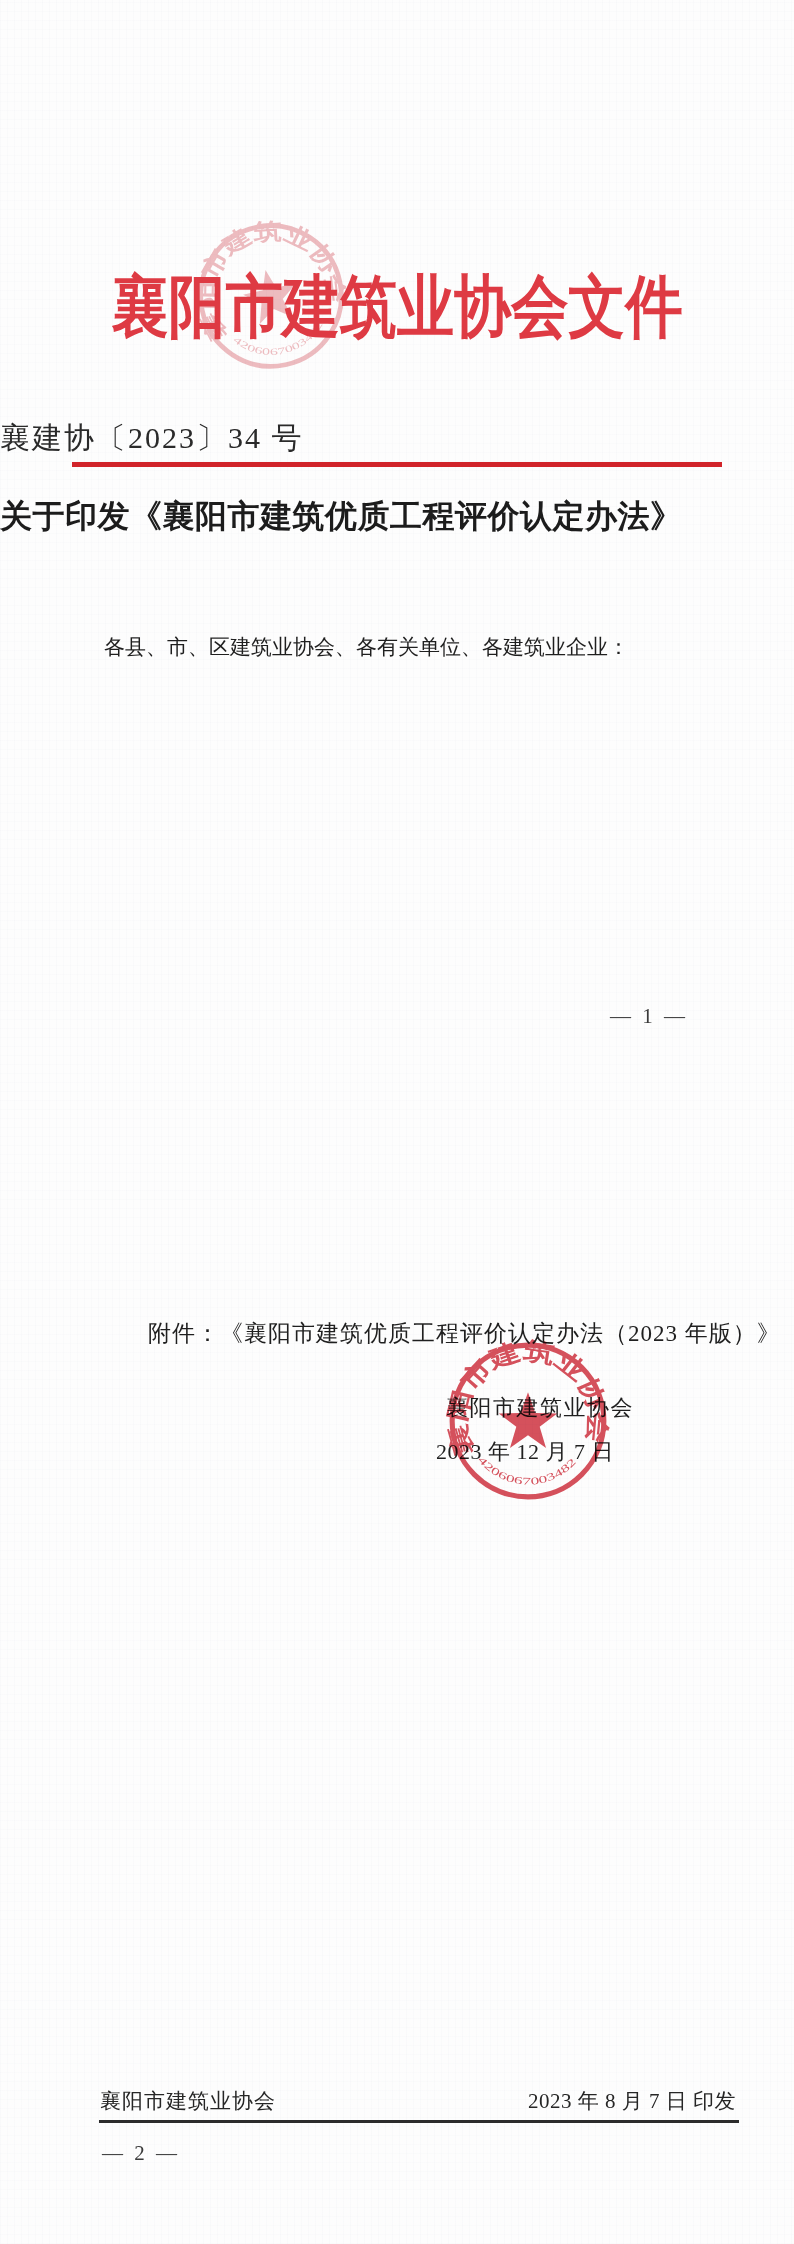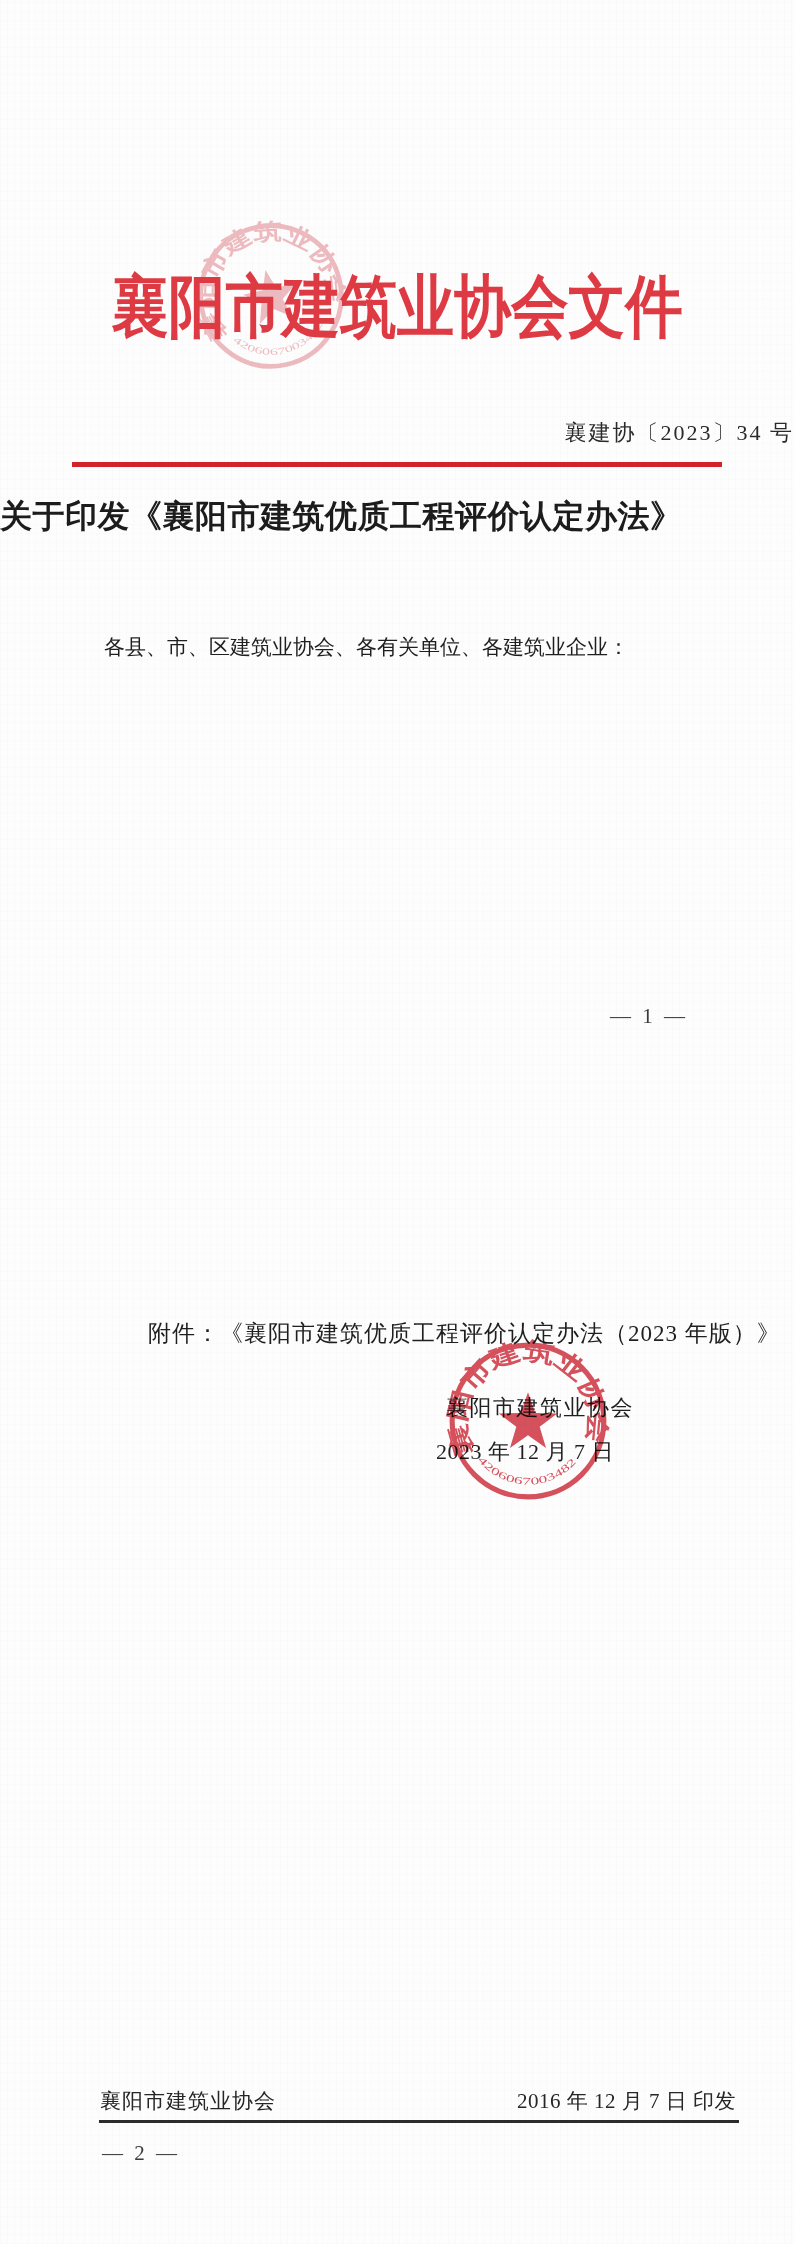--- a/index.html
+++ b/index.html
@@ -23,22 +23,22 @@
     text-align:center;
     font-size:68px;font-weight:700;
     color:#de3a43;
     transform:scaleX(0.84);
     transform-origin:50% 50%;
     white-space:nowrap;
     letter-spacing:0px;
   }
   .doc-number{
     position:absolute;top:418px;left:0;width:100%;
-    text-align:right;
-    font-size:22px;color:#2a2a2a;
+    text-align:left;
+    font-size:30px;color:#2a2a2a;
     letter-spacing:2px;
   }
   .red-rule{
     position:absolute;top:462px;left:72px;
     width:650px;height:5px;
     background:#d1242a;
   }
   .notice-title{
     position:absolute;top:492px;left:0;width:100%;
     text-align:left;
@@ -156,18 +156,18 @@
       <textPath href="#sealArcMain" textLength="240" lengthAdjust="spacingAndGlyphs">襄阳市建筑业协会</textPath>
     </text>
     <polygon fill="currentColor" points="80,52 87.1,72.3 108.5,72.7 91.4,85.7 97.6,106.3 80,94 62.4,106.3 68.6,85.7 51.5,72.7 72.9,72.3"></polygon>
     <text font-size="10" fill="currentColor">
       <textPath href="#sealBotMain" textLength="110" lengthAdjust="spacingAndGlyphs">4206067003482</textPath>
     </text>
   </svg>
 
   <div class="colophon">
     <span class="left">襄阳市建筑业协会</span>
-    <span class="right">2016 年 12 月 7 日  印发</span>
+    <span class="right">2023 年 8 月 7 日  印发</span>
   </div>
   <div class="colophon-rule"></div>
   <div class="page-num-2">— 2 —</div>
 
 </div>
 
 </body></html>

